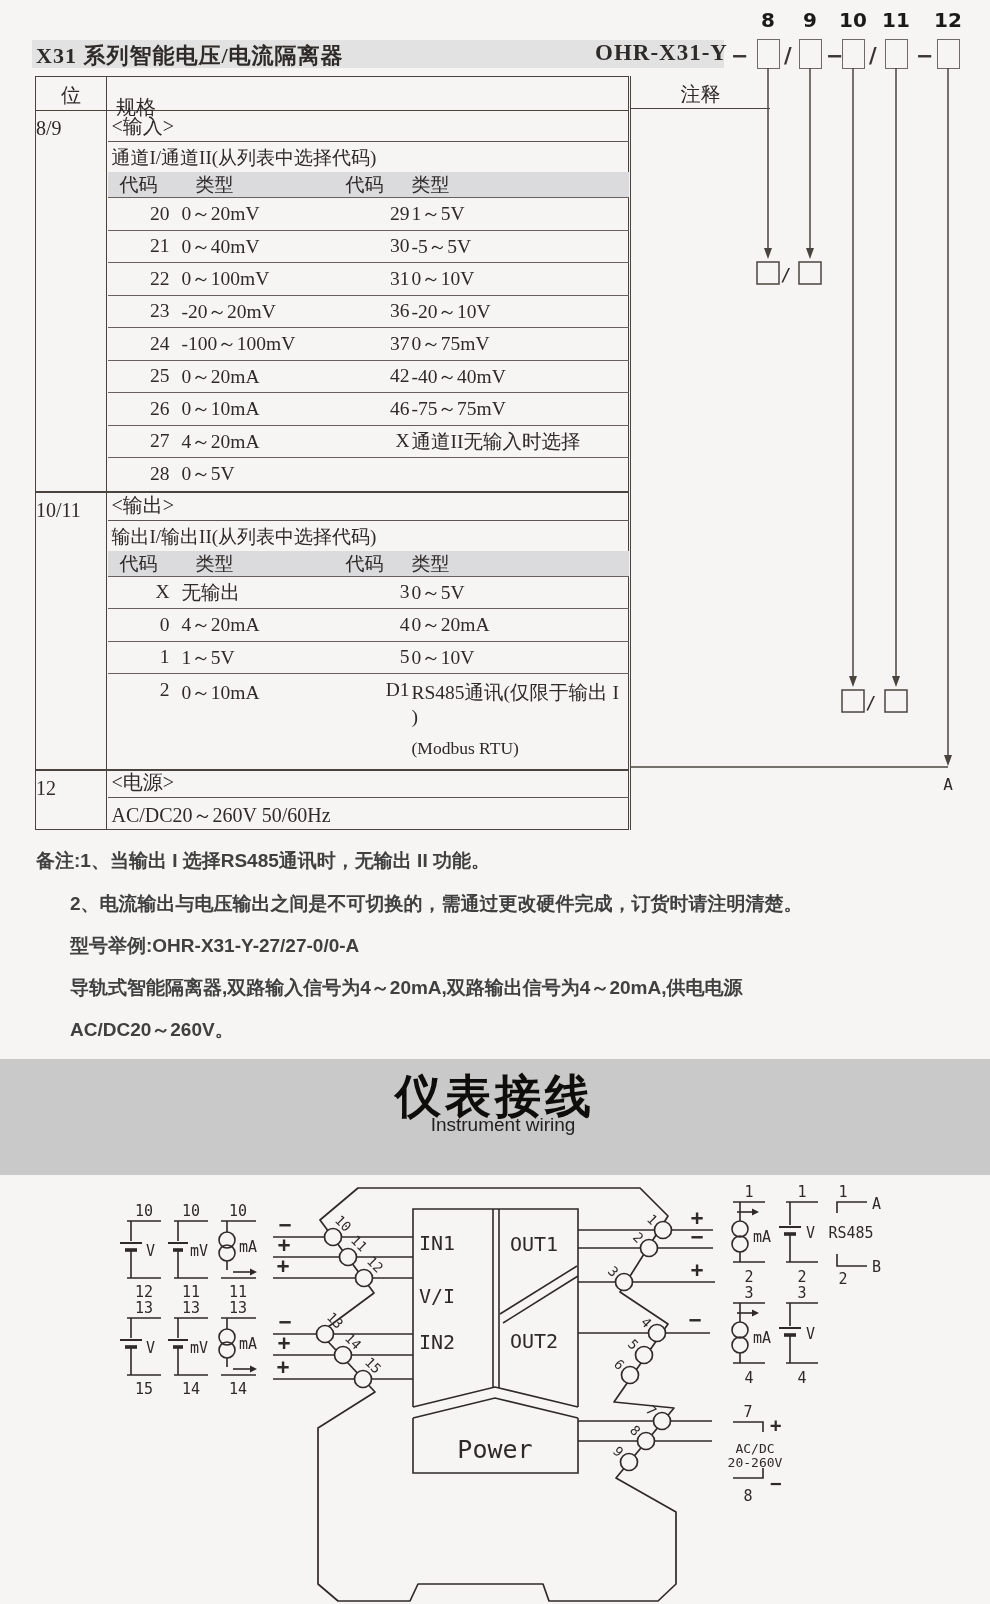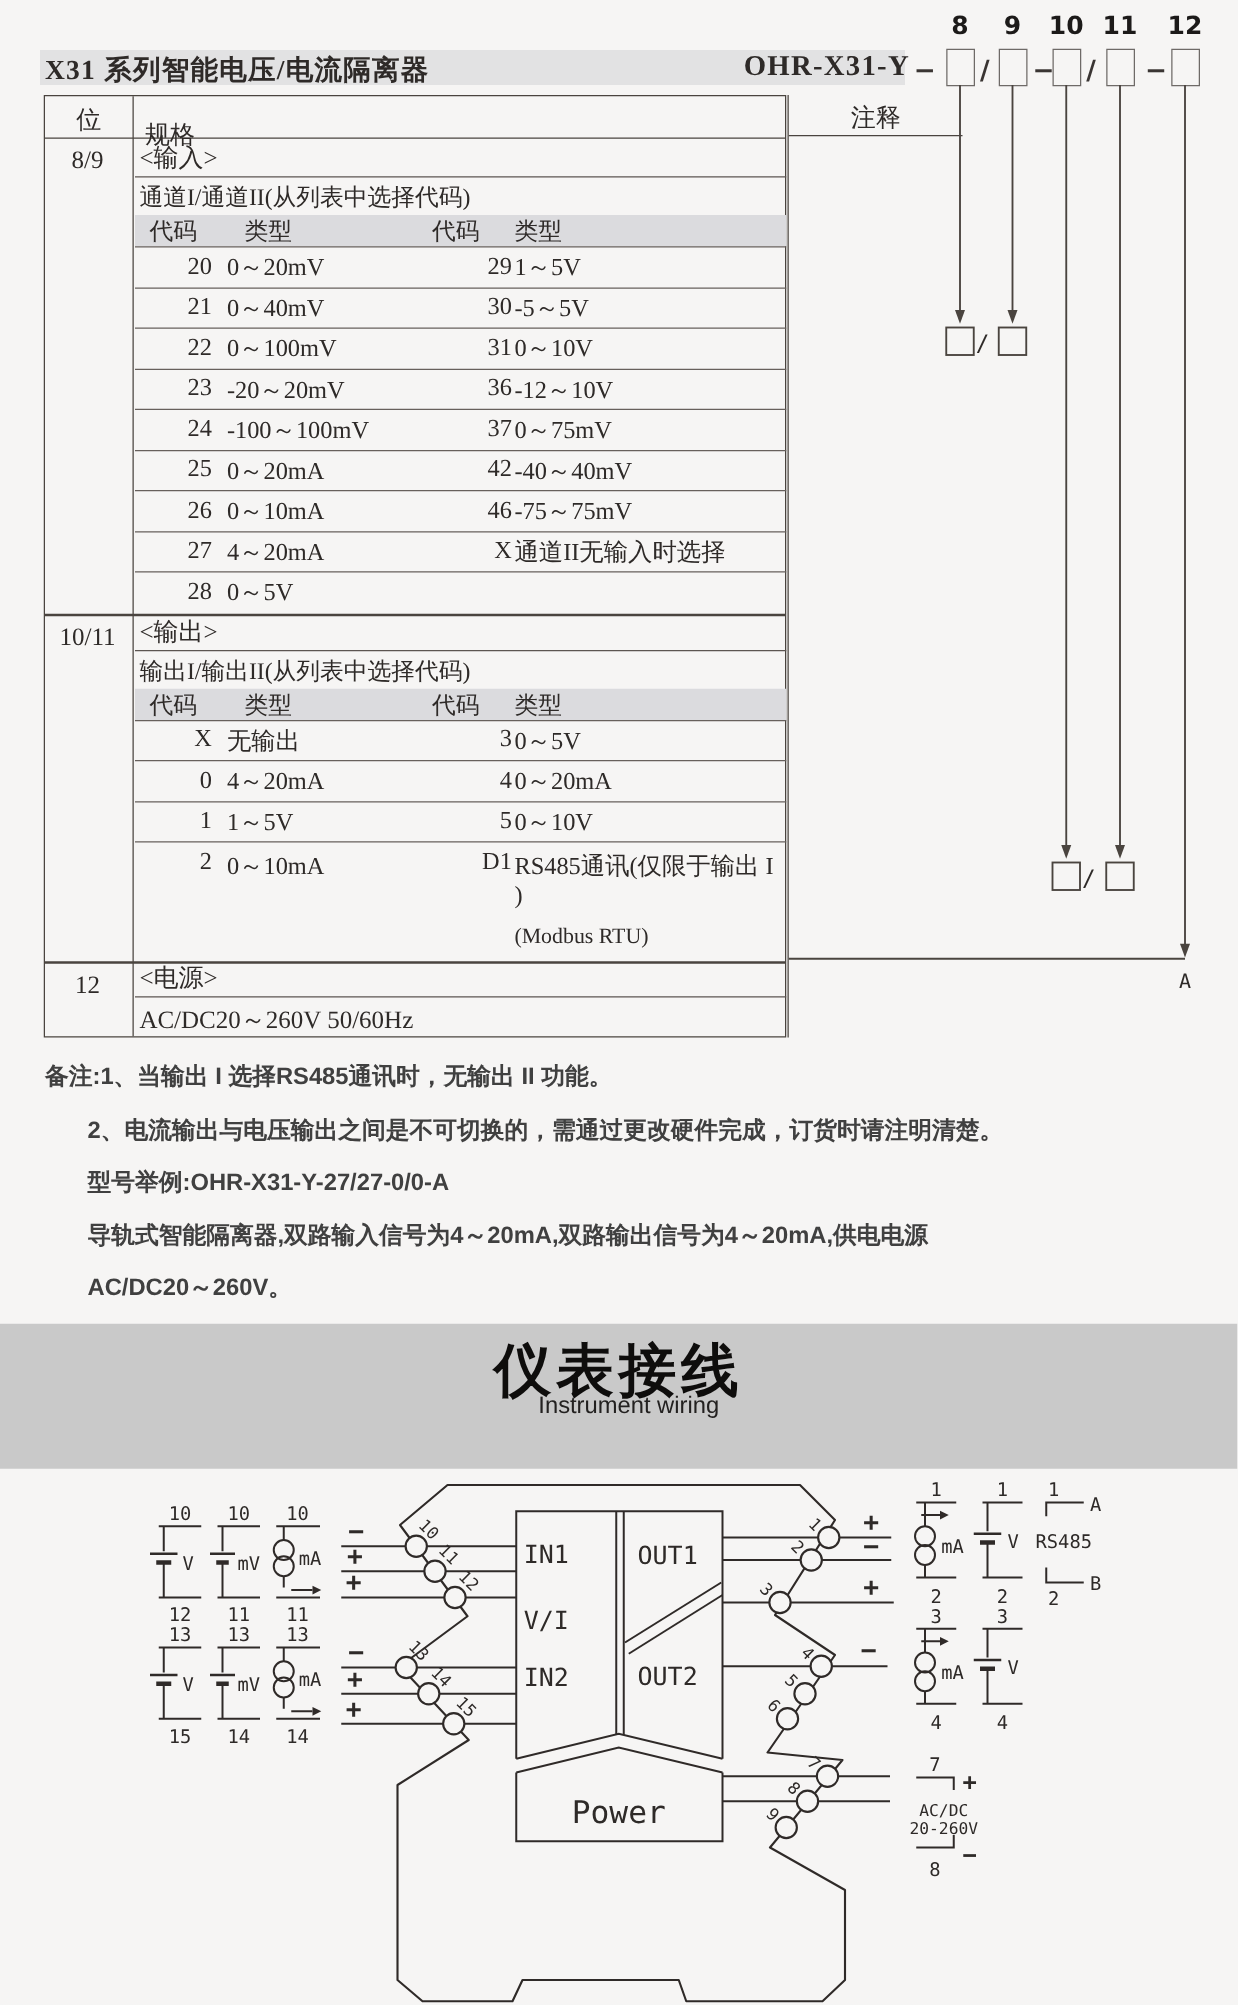--- a/index.html
+++ b/index.html
@@ -15,21 +15,21 @@
                font-weight:bold;font-size:20px;color:#1c1a19;}
   .code-box{top:39px;width:21px;height:28px;border:1.6px solid #6e6a67;background:transparent;}
   .model-sep{top:44px;font-size:21px;font-weight:bold;color:#3a3533;font-family:"DejaVu Sans",sans-serif;}
   
   #table-frame{left:35px;top:76px;width:594px;height:754px;border:1.6px solid #4a443f;box-sizing:border-box;}
   #pos-divider{left:70px;top:0;bottom:0;width:1.4px;background:#4a443f;}
   #hdr-row{left:0;right:0;top:0;height:33px;border-bottom:1.4px solid #4a443f;}
   #hdr-pos{left:0;top:5px;width:70px;text-align:center;font-size:20px;}
   #hdr-spec{left:80px;top:5px;font-size:20px;margin-top:12px;}
   .sect-divider{left:0;right:0;height:1.6px;background:#4a443f;}
-  .pos-label{left:0;width:68px;text-align:center;font-size:20px;}
+  .pos-label{left:0;width:68px;text-align:left;font-size:20px;}
   #content-col{left:71.5px;top:34px;width:521px;}
   .sect-head{height:31px;border-bottom:1.2px solid #5c5551;font-size:20px;padding:2px 0 0 4px;box-sizing:border-box;}
   .sect-sub{height:30px;font-size:19px;padding:3px 0 0 4px;box-sizing:border-box;}
   .codebar{height:25px;background:#dbdbde;display:grid;grid-template-columns:62px 150px 90px 1fr;align-items:center;font-size:19px;}
   .codebar .h1{text-align:center;}
   .codebar .h2{padding-left:26px;}
   .codebar .h3{text-align:center;}
   .codebar .h4{padding-left:2px;}
   .crow{display:grid;grid-template-columns:62px 150px 90px 1fr;align-items:center;height:32.5px;
         border-top:1.1px solid #67605c;font-size:19.5px;box-sizing:border-box;}
@@ -123,21 +123,21 @@
       <div class="crow">
         <span class="c1">22</span>
           <span class="c2">0～100mV</span>
           <span class="c3">31</span>
           <span class="c4">0～10V</span>
       </div>
       <div class="crow">
         <span class="c1">23</span>
           <span class="c2">-20～20mV</span>
           <span class="c3">36</span>
-          <span class="c4">-12～10V</span>
+          <span class="c4">-20～10V</span>
       </div>
       <div class="crow">
         <span class="c1">24</span>
           <span class="c2">-100～100mV</span>
           <span class="c3">37</span>
           <span class="c4">0～75mV</span>
       </div>
       <div class="crow">
         <span class="c1">25</span>
           <span class="c2">0～20mA</span>

